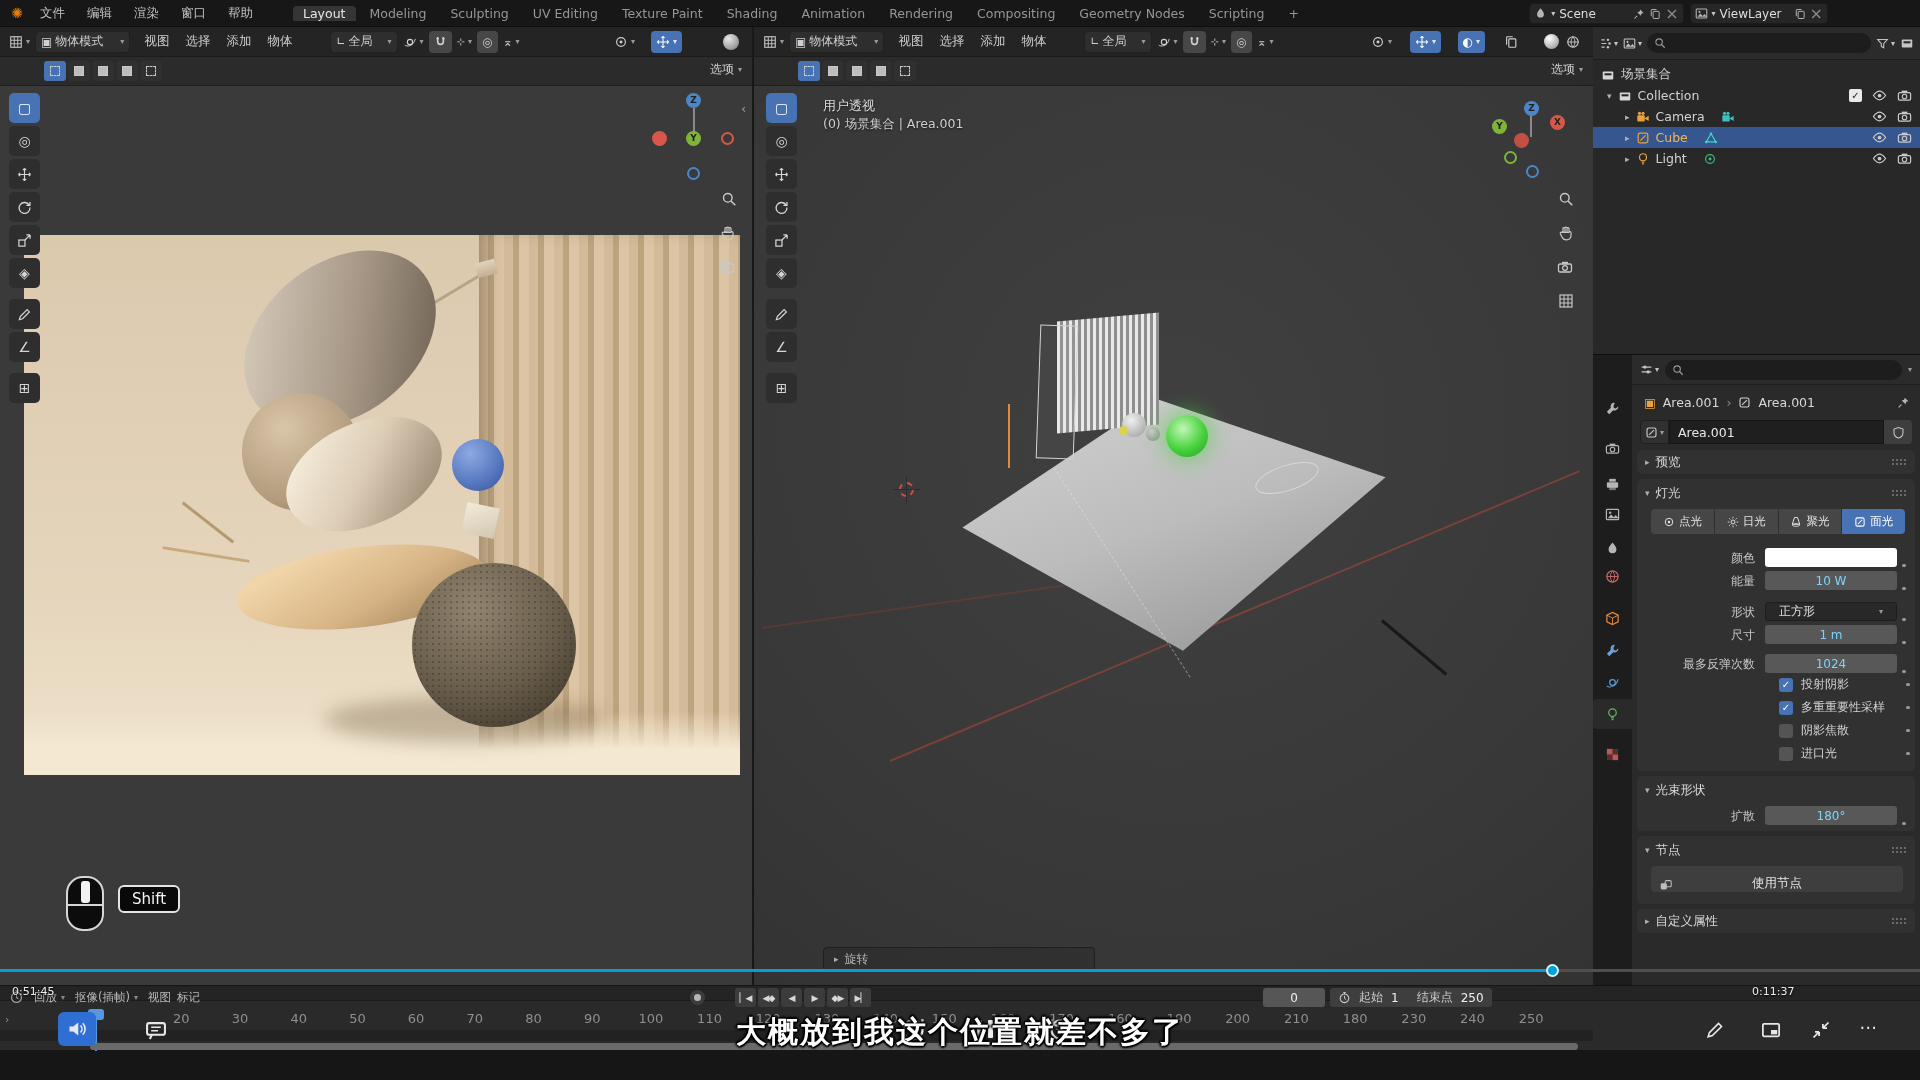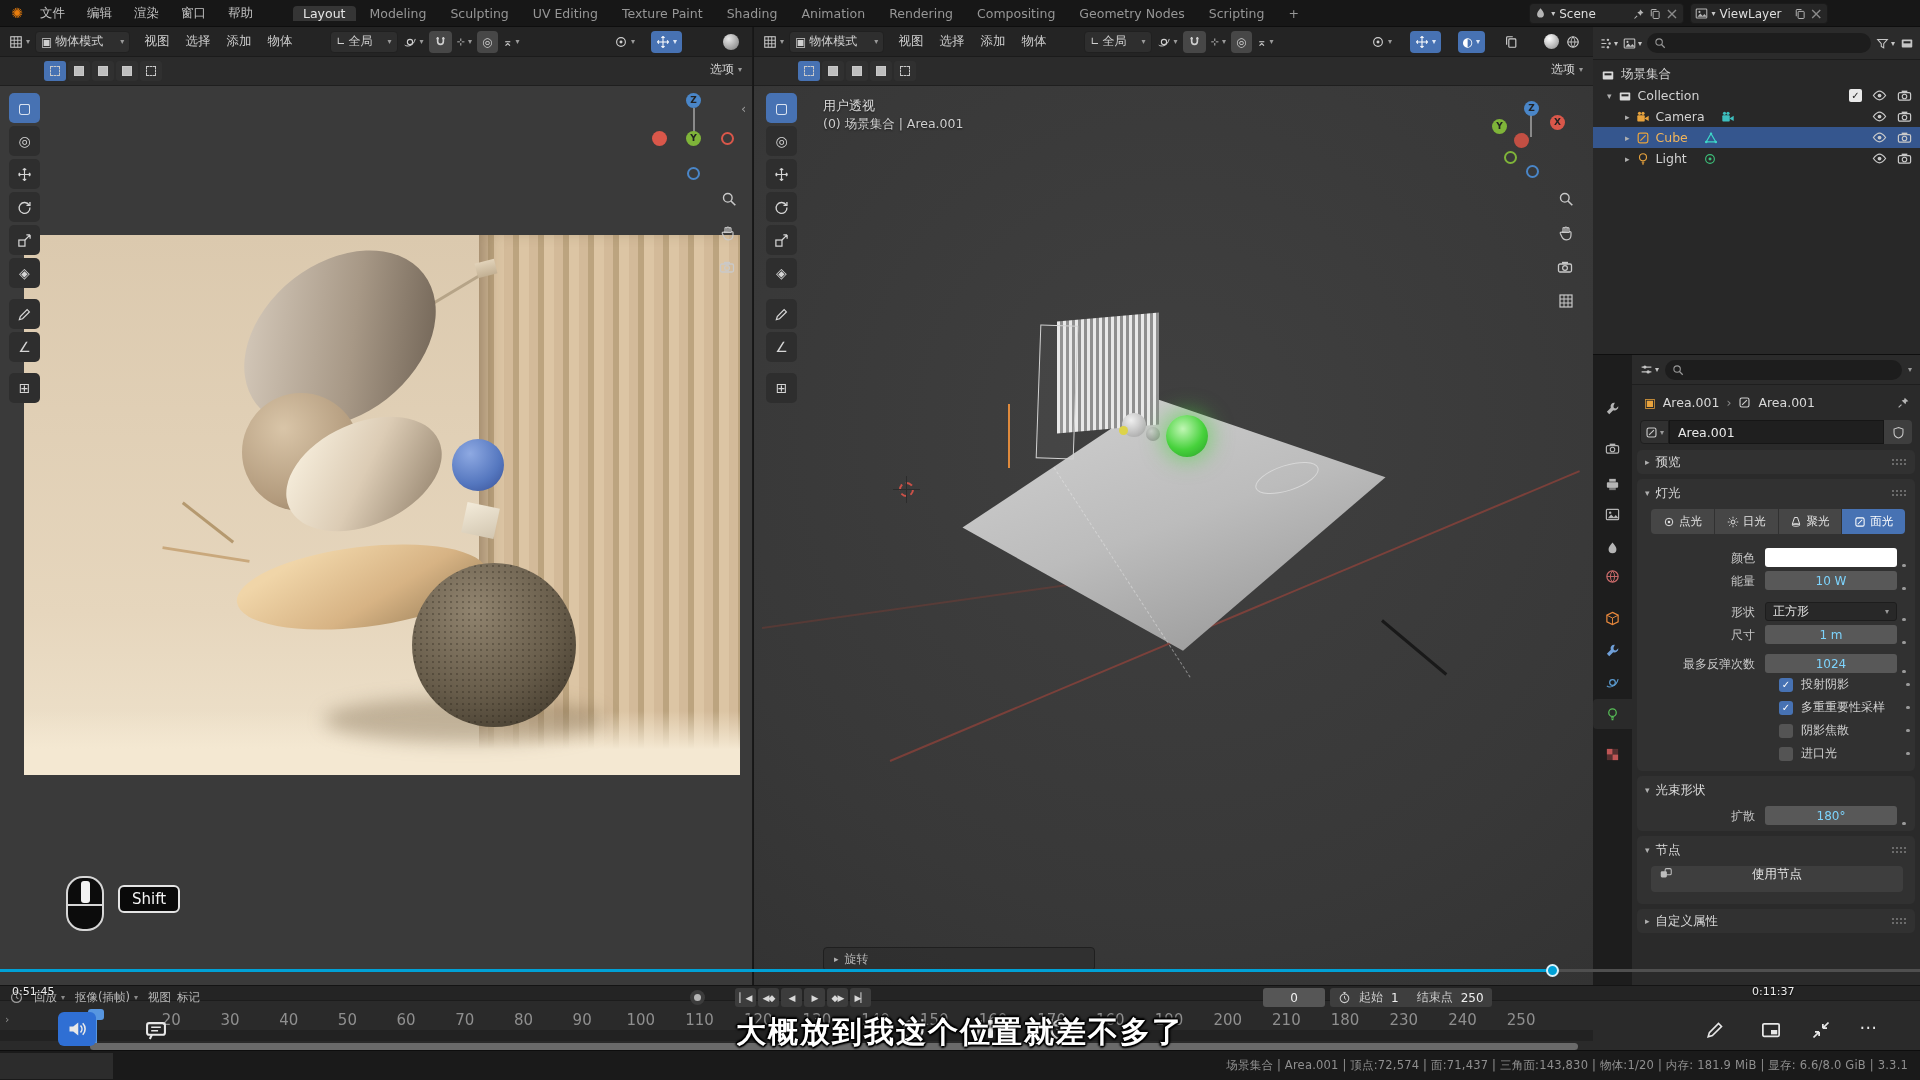--- a/index.html
+++ b/index.html
@@ -139,42 +139,42 @@
   .phrow{display:flex;align-items:center;height:24px;padding:0 8px;gap:6px;color:#d9d9d9;font-size:12.5px}
   .dots-drag{margin-left:auto;width:16px;height:8px;background:radial-gradient(#7a7a7a 1px,transparent 1.2px);background-size:4px 4px;opacity:.8}
   .ltypes{display:flex;margin:4px 10px 10px 14px;height:25px;gap:1px}
   .lt{flex:1;background:#464646;display:flex;align-items:center;justify-content:center;gap:4px;font-size:11.5px;color:#e2e2e2}
   .lt:first-child{border-radius:4px 0 0 4px}.lt:last-child{border-radius:0 4px 4px 0}
   .lt.active{background:#4772b3;color:#fff}
   .prow{display:flex;align-items:flex-end;height:23px;padding-right:4px}
   .plabel{width:128px;text-align:right;color:#c6c6c6;font-size:12px;padding-right:10px;white-space:nowrap}
   .pfield{flex:1;height:19px;background:#585858;border-radius:3px;color:#7dd3fc;font-size:12px;display:flex;align-items:center;justify-content:center;position:relative}
   .pfield.colorsw{background:#fff}
-  .pfield.drop{background:#282828;border:1px solid #1d1d1d;justify-content:space-between;padding:0 7px;color:#e0e0e0}
+  .pfield.drop{background:#282828;border:1px solid #1d1d1d;justify-content:space-between;padding:0 13px;color:#e0e0e0}
   .deco{width:14px;display:flex;justify-content:center}
   .deco i{width:3.5px;height:3.5px;border-radius:50%;background:#9a9a9a}
   .crow{display:flex;align-items:center;height:23px;padding-left:142px;gap:8px;font-size:12px;color:#d2d2d2}
   .cb{width:14px;height:14px;border-radius:3px;background:#545454;color:#fff;font-size:10px;line-height:14px;text-align:center}
   .cb.on{background:#4772b3}
   .crow .deco{margin-left:auto}
-  .usenodes{display:flex;align-items:flex-start;margin:4px 12px 6px 14px;height:26px;background:#3e3e3e;border-radius:4px;justify-content:center;gap:8px;font-size:12.5px;color:#e4e4e4;position:relative}
+  .usenodes{display:flex;align-items:flex-end;margin:4px 12px 6px 14px;height:26px;background:#3e3e3e;border-radius:4px;justify-content:center;gap:8px;font-size:12.5px;color:#e4e4e4;position:relative}
   .usenodes .nico{position:absolute;left:8px}
   
   #timeline{position:absolute;left:0;top:985px;width:1920px;height:65px;background:#2a2a2a;border-top:1px solid #141414}
   #tl-head{position:absolute;left:0;top:0;width:100%;height:15px;background:#242424;border-bottom:1px solid #1c1c1c}
   .tl-menus{position:absolute;left:34px;top:0;height:23px;display:flex;align-items:center;gap:6px;font-size:11.5px;color:#b9b9b9}
   .tl-menus .caret{font-size:8px;color:#8a8a8a;margin:0 4px 0 -2px}
   #tl-transport{position:absolute;left:735px;top:2px;display:flex;gap:2px}
   .tpb{height:19px;min-width:21px;background:#3c3c3c;border-radius:3px;display:flex;align-items:center;justify-content:center;color:#d8d8d8;font-size:9px;padding:0 3px;letter-spacing:-1px}
   #rec-dot{position:absolute;left:690px;top:4px;width:15px;height:15px;border-radius:50%;background:#3c3c3c;display:flex;align-items:center;justify-content:center}
   #rec-dot i{width:7px;height:7px;border-radius:50%;background:#b5b5b5}
   #frame-field{position:absolute;left:1263px;top:2px;width:62px;height:19px;background:#565656;border-radius:3px;color:#f0f0f0;font-size:12px;display:flex;align-items:center;justify-content:center}
   #range-group{position:absolute;left:1330px;top:2px;height:19px;display:flex;align-items:center;background:#3e3e3e;border-radius:3px;padding:0 8px;gap:8px;font-size:12px;color:#cdcdcd}
   #range-group b{color:#efefef;font-weight:normal}
-  #ruler{position:absolute;left:142px;top:25px;width:1409px;display:flex;color:#8f8f8f;font-size:15px}
+  #ruler{position:absolute;left:152px;top:25px;width:1409px;display:flex;color:#8f8f8f;font-size:13px}
   #ruler span{width:58.7px;text-align:center}
   #tl-chan{position:absolute;left:0;top:44px;width:1593px;height:11px;background:#222}
   #tl-scroll{position:absolute;left:90px;top:57px;width:1488px;height:7px;border-radius:4px;background:#6a6a6a}
   #playhead{position:absolute;left:95px;top:23px;width:2px;height:42px;background:#5796e0}
   #playhead i{position:absolute;left:-7px;top:0;width:16px;height:11px;background:#5796e0;border-radius:3px}
   .tl-chev{position:absolute;left:5px;top:27px;color:#8f8f8f;font-size:11px}
   #tl-clock{position:absolute;left:9px;top:3px;color:#9e9e9e}
   
   #statusbar{position:absolute;left:0;top:1050px;width:1920px;height:30px;background:#1a1a1a;border-top:1px solid #0d0d0d}
   #statusbar .left-block{position:absolute;left:0;top:2px;width:113px;height:26px;background:#2c2c2c}
@@ -1247,24 +1247,20 @@
         <span>240</span>
         <span>250</span>
       </div>
     <div id="tl-chan"></div>
     <div id="playhead">
         <i></i>
       </div>
     <div id="tl-scroll"></div>
   </div>
 
-  <div id="statusbar">
-    <div class="left-block"></div>
-    <span id="status-text">场景集合 | Area.001 | 顶点:72,574 | 面:71,437 | 三角面:143,830 | 物体:1/20 | 内存: 181.9 MiB | 显存: 6.6/8.0 GiB | 3.3.1</span>
-  </div>
 
   <div id="seekbar">
       <div id="seekfill" style="width:1553px"></div>
     </div>
   <div id="seekknob"></div>
   <span class="vtime" style="left:12px;top:985px">0:51:45</span>
   <span class="vtime" style="left:1752px;top:985px">0:11:37</span>
 
   <span class="pbtn" id="btn-volume">
       <svg class="ic" width="20" height="20">

